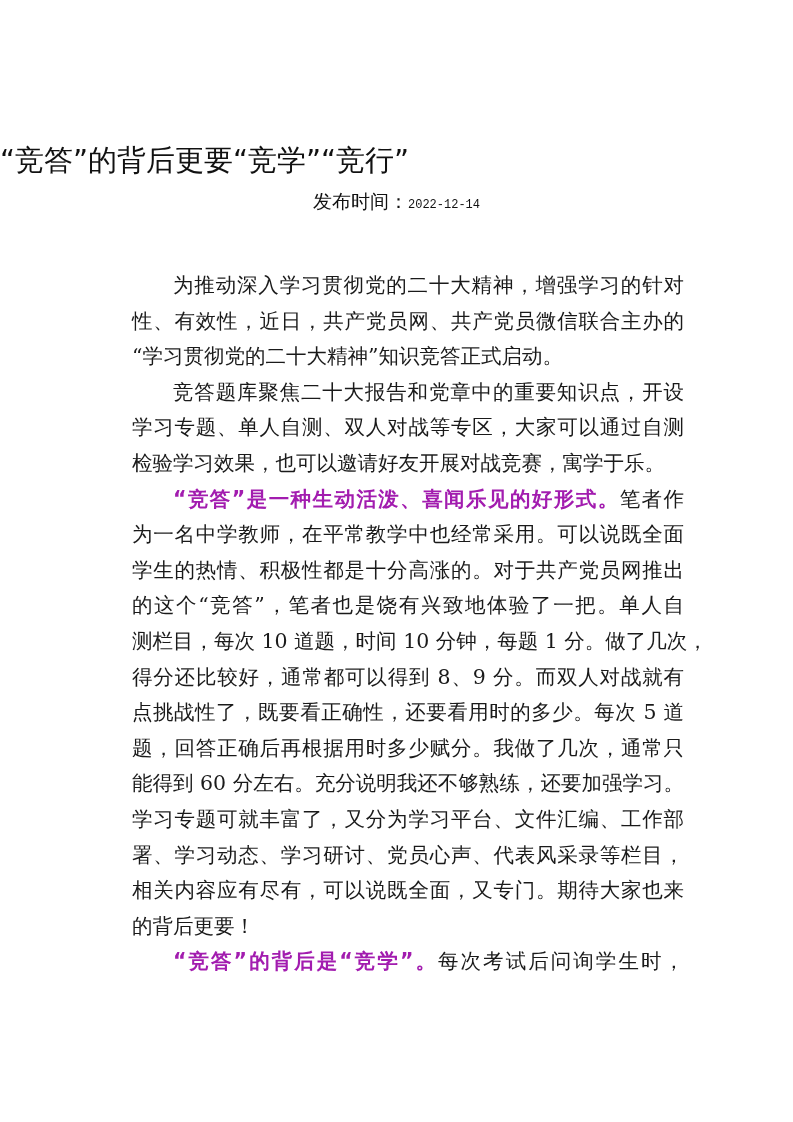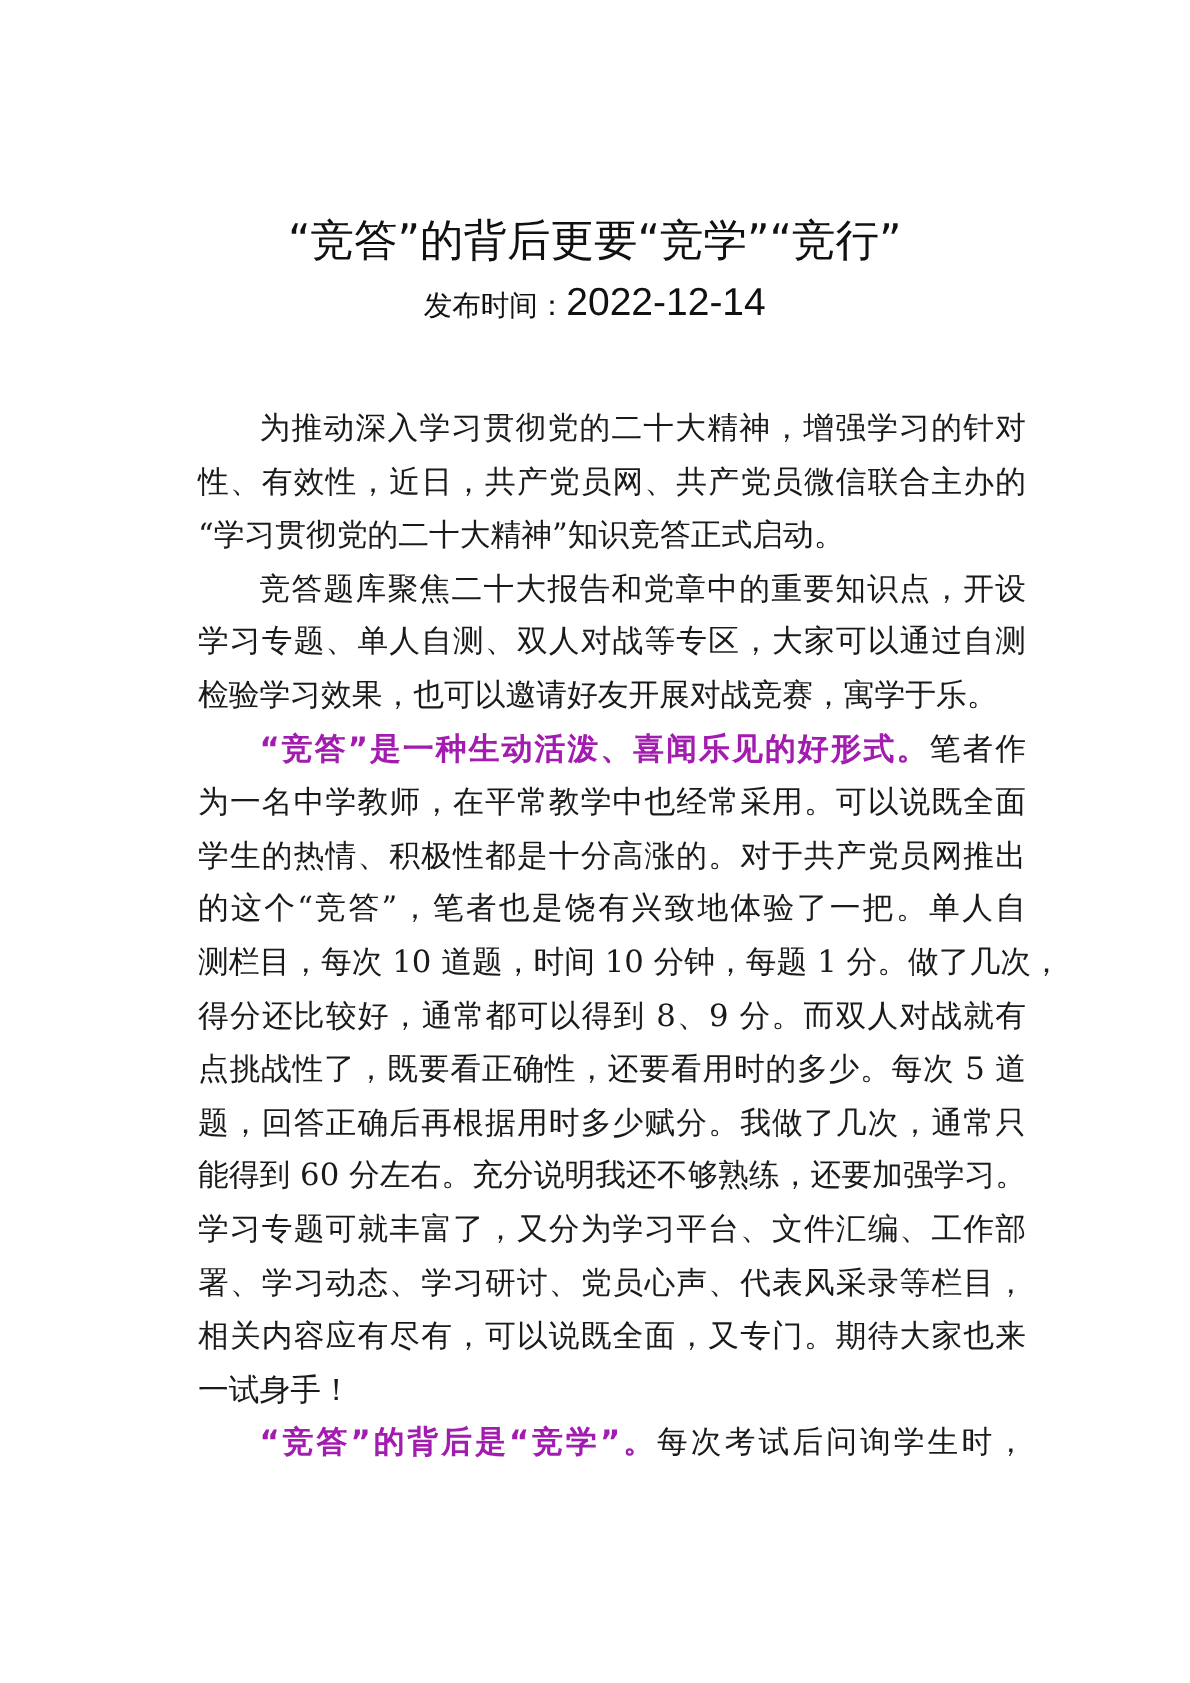--- a/index.html
+++ b/index.html
@@ -1,23 +1,23 @@
 <!DOCTYPE html>
 <html><head>
 <meta charset="utf-8">
 <style>
   html, body { margin:0; padding:0; background:#ffffff; }
   body { width:793px; height:1122px; position:relative; overflow:hidden;
          font-family:"DejaVu Serif", "Liberation Serif", serif; color:#111; }
-  .title { position:absolute; top:140px; left:0; width:793px; text-align:center;
+  .title { position:absolute; top:140px; left:0; width:793px; text-align:left;
            font-family:"DejaVu Sans","Liberation Sans",sans-serif; font-size:29px;
            color:#111; letter-spacing:0px; line-height:40px; }
   .date { position:absolute; top:187px; left:0; width:793px; text-align:center;
           font-size:19px; line-height:28px; color:#111; }
-  .date .num { font-family:Liberation Sans, sans-serif; font-size:26px; }
+  .date .num { font-family:Liberation Mono, monospace; font-size:12px; }
   .body { position:absolute; top:268px; left:132px; width:552px; }
   .line { height:35.6px; line-height:35.6px; font-size:20.5px; white-space:nowrap;
           text-align:justify; text-align-last:justify; color:#1a1a1a; }
   .line.last { text-align-last:left; }
   .line.indent { padding-left:41px; }
   .b { font-weight:bold; font-family:"DejaVu Sans","Liberation Sans",sans-serif; color:#a21caf; }
 </style>
 </head>
 <body>
 
@@ -38,15 +38,15 @@
     <div class="line"><span>学生的热情、积极性都是十分高涨的。对于共产党员网推出</span></div>
     <div class="line"><span>的这个“竞答”，笔者也是饶有兴致地体验了一把。单人自</span></div>
     <div class="line"><span>测栏目，每次 10 道题，时间 10 分钟，每题 1 分。做了几次，</span></div>
     <div class="line"><span>得分还比较好，通常都可以得到 8、9 分。而双人对战就有</span></div>
     <div class="line"><span>点挑战性了，既要看正确性，还要看用时的多少。每次 5 道</span></div>
     <div class="line"><span>题，回答正确后再根据用时多少赋分。我做了几次，通常只</span></div>
     <div class="line"><span>能得到 60 分左右。充分说明我还不够熟练，还要加强学习。</span></div>
     <div class="line"><span>学习专题可就丰富了，又分为学习平台、文件汇编、工作部</span></div>
     <div class="line"><span>署、学习动态、学习研讨、党员心声、代表风采录等栏目，</span></div>
     <div class="line"><span>相关内容应有尽有，可以说既全面，又专门。期待大家也来</span></div>
-    <div class="line last"><span>一试身手！</span></div>
+    <div class="line last"><span>的背后更要！</span></div>
     <div class="line indent"><span class="b">“竞答”的背后是“竞学”。</span><span>每次考试后问询学生时，</span></div>
   </div>
 
 </body></html>

